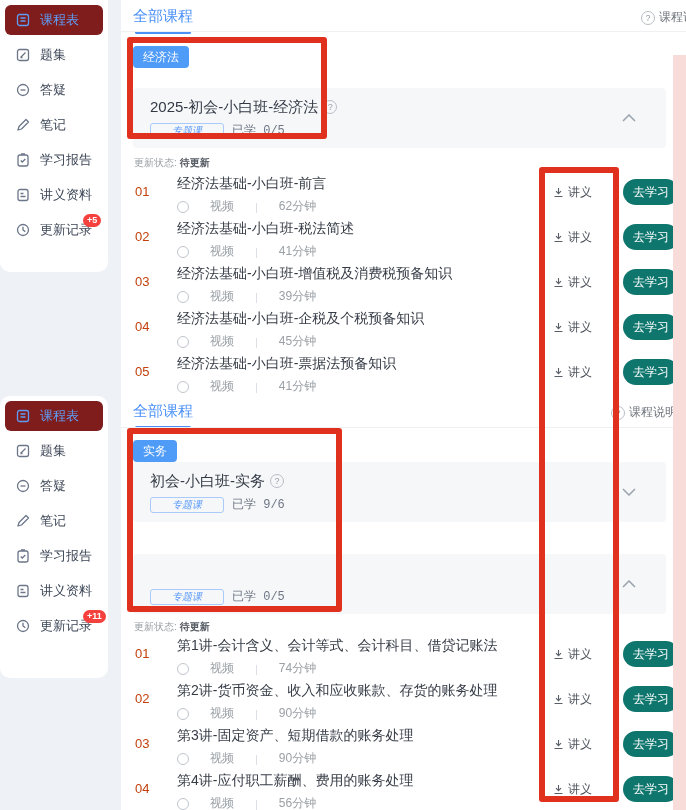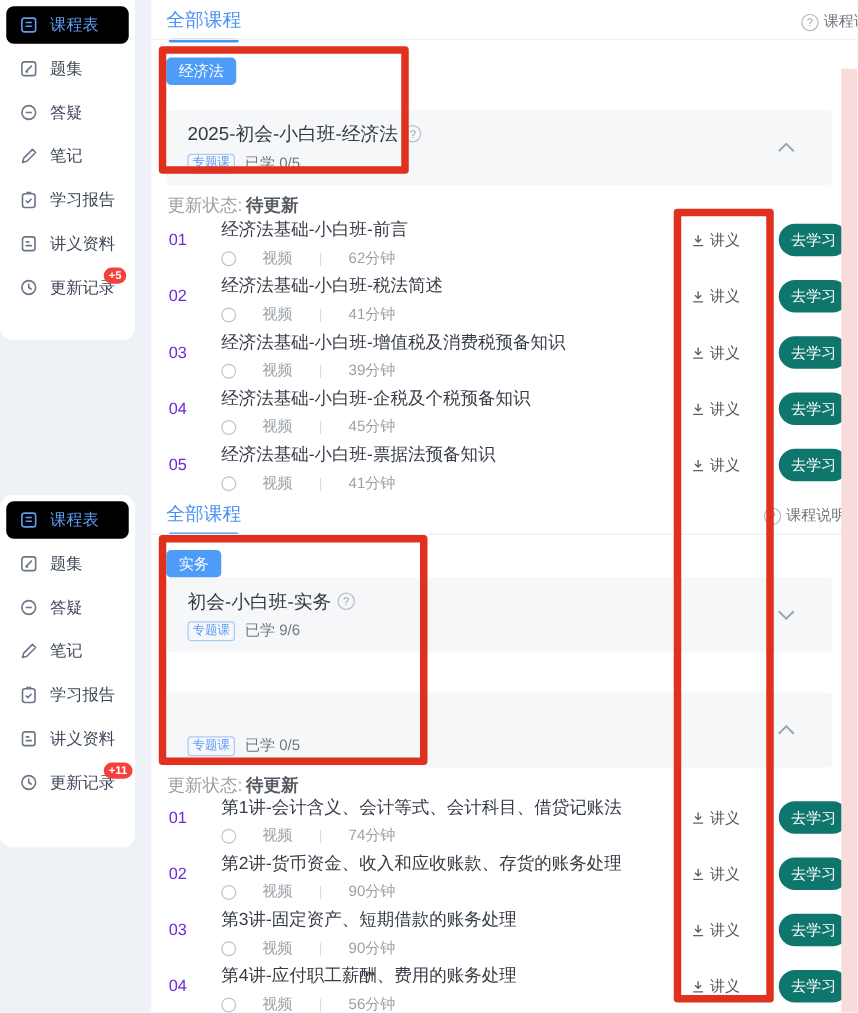--- a/index.html
+++ b/index.html
@@ -13,21 +13,21 @@
   .content{position:absolute;left:121px;top:0;width:565px;height:810px;background:#ffffff;}
   
   .side-card{position:absolute;left:0;width:108px;background:#ffffff;}
   .side-card.top{top:0;height:272px;border-radius:0 0 10px 10px;}
   .side-card.bottom{top:396px;height:282px;border-radius:10px;}
   .s-item{
     position:relative;display:flex;align-items:center;gap:9px;
     height:30px;margin:5px 5px 0 5px;padding:0 0 0 10px;border-radius:6px;
     color:#3d4757;font-size:13px;cursor:pointer;
   }
-  .s-item.active{background:#000000;color:#5f9cf3;}
+  .s-item.active{background:#7f1d1d;color:#5f9cf3;}
   .s-item.active .s-icon{color:#5f9cf3;}
   .s-icon{display:inline-flex;width:16px;height:16px;color:#6b7689;flex:0 0 16px;}
   .s-icon svg{width:16px;height:16px;}
   .s-badge{
     position:absolute;left:78px;top:-1px;background:#f5413d;color:#fff;
     font-size:9px;line-height:13px;padding:0 4px;border-radius:8px;font-weight:bold;
   }
   
   .tab{position:absolute;left:133px;font-size:15px;color:#4a90f7;cursor:pointer;}
   .tab::after{content:"";position:absolute;left:2px;right:2px;bottom:-8px;height:3px;background:#4a90f7;border-radius:2px;}
@@ -37,31 +37,31 @@
     color:#9aa0a6;font-size:9px;line-height:12px;text-align:center;}
   .qicon::before{content:"?";}
   .qicon.g{margin-left:5px;vertical-align:2px;}
   
   .cat-tag{position:absolute;left:133px;background:#4f9bf8;color:#fff;font-size:12px;
     padding:3px 10px;border-radius:4px;line-height:16px;}
   
   .group{position:absolute;left:133px;width:533px;height:60px;background:#f6f7f9;border-radius:4px;cursor:pointer;}
   .g-title{position:absolute;left:17px;top:10px;font-size:15px;font-weight:normal;color:#333a45;}
   .g-sub{position:absolute;left:17px;top:34px;display:flex;align-items:center;gap:8px;}
-  .type-badge{font-size:10px;color:#5d9cf8;border:1px solid #a9cafb;border-radius:3px;padding:0 3px;line-height:14px;}
-  .progress{font-size:12px;color:#6e7684;}
+  .type-badge{font-size:10px;color:#5d9cf8;border:1px solid #a9cafb;border-radius:3px;padding:0 21px;line-height:14px;font-style:italic;}
+  .progress{font-size:12px;color:#6e7684;font-family:Liberation Mono, monospace;}
   .chev{position:absolute;right:30px;top:26px;width:14px;height:8px;color:#9aa3ad;}
   .chev svg{display:block;}
   .chev.down svg{transform:rotate(180deg);}
   
-  .upd{position:absolute;left:134px;font-size:14px;color:#9aa0a6;}
+  .upd{position:absolute;left:134px;font-size:10px;color:#9aa0a6;}
   .upd b{color:#555b63;font-weight:bold;margin-left:3px;}
   
   .lesson{position:absolute;left:133px;width:547px;height:45px;}
-  .no{position:absolute;left:2px;top:13px;font-size:13px;color:#6d28d9;}
+  .no{position:absolute;left:2px;top:13px;font-size:13px;color:#c2410c;}
   .l-main{position:absolute;left:44px;top:3px;}
   .l-title{font-size:14px;color:#363c46;line-height:18px;white-space:nowrap;}
   .l-meta{display:flex;align-items:center;gap:21px;margin-top:6px;font-size:12px;color:#9aa0a6;}
   .ring{display:inline-block;width:10px;height:10px;border:1px solid #c0c5cd;border-radius:50%;}
   .sep{color:#d8dbe0;font-size:11px;}
   .handout{position:absolute;left:420px;top:13px;display:flex;align-items:center;gap:4px;
     font-size:12px;color:#4e545c;cursor:pointer;}
   .handout svg{width:11px;height:11px;color:#5a6069;}
   .go{position:absolute;left:490px;top:8px;width:56px;height:26px;border:none;border-radius:13px;
     background:#0f766e;color:#fff;font-size:12px;cursor:pointer;font-family:inherit;}

